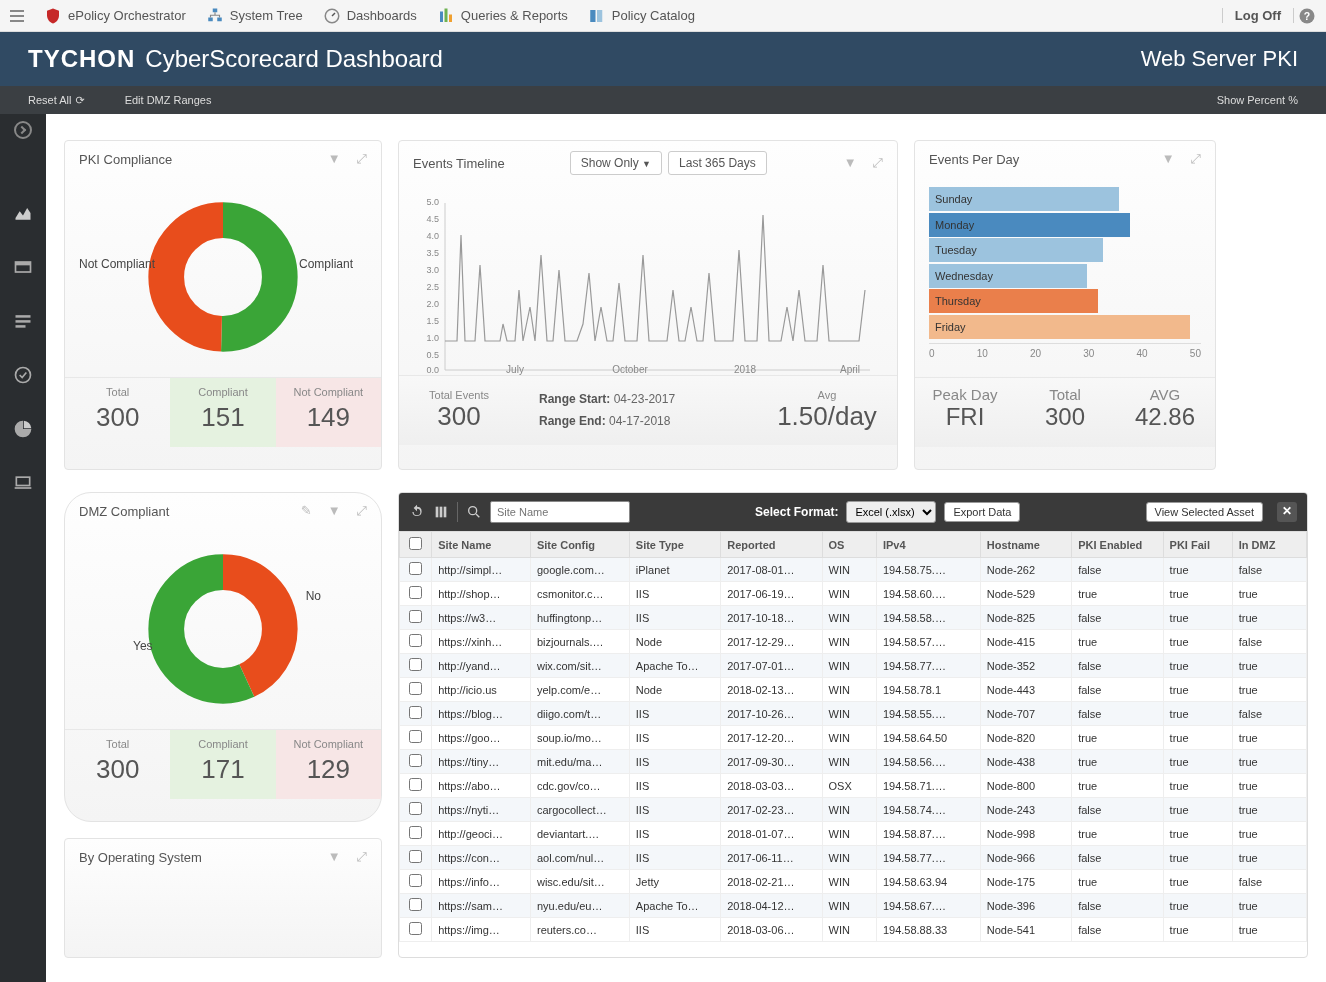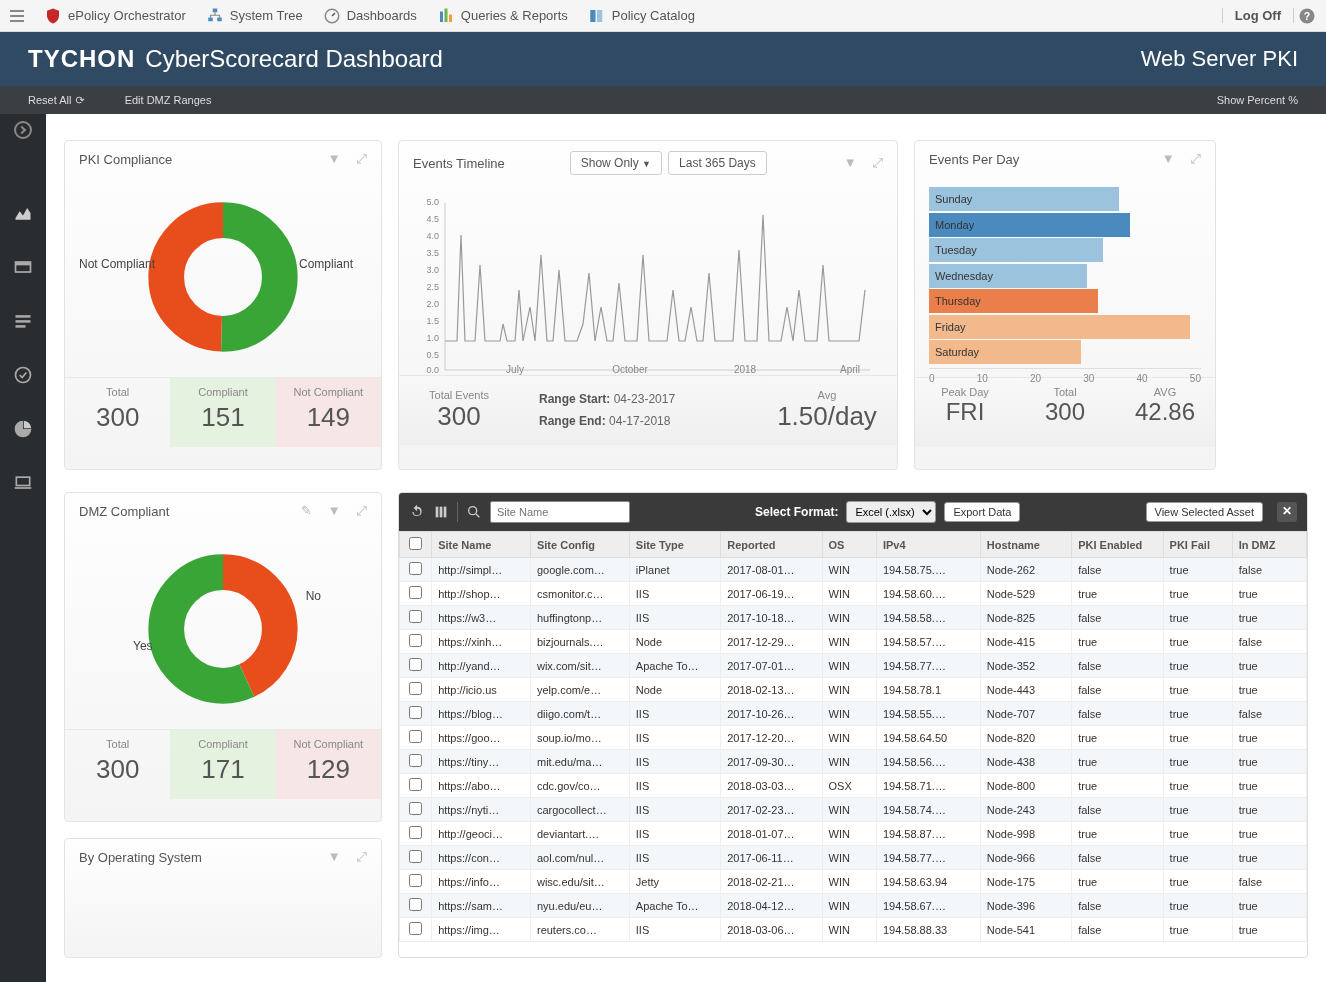--- a/index.html
+++ b/index.html
@@ -64,26 +64,26 @@
 .tl-range { flex:1; font-size:12px; color:#666; line-height:1.8; padding-left:20px; }
 .tl-range b { color:#555; }
 
 .bars-wrap { height:200px; padding:10px 14px 0 14px; position:relative;text-align:right; }
 .bar-row { display:flex; align-items:center; height:24px; margin-bottom:1.5px; }
 .bar { height:100%; display:flex; align-items:center; padding-left:6px; font-size:11px; color:#333; cursor:pointer; }
 .axis { display:flex; justify-content:space-between; font-size:10px; color:#888; padding:4px 0 0 0; border-top:1px solid #ddd; margin-top:4px; }
 
 .ev-strip { display:flex; height:70px; border-top:1px solid #e8e8e8; background:linear-gradient(#f8f8f8,#efefef); }
 .ev-strip .cell { flex:1; text-align:center; padding:8px 0; }
-.ev-strip .lbl { font-size:11px; color:#888; }
+.ev-strip .lbl { font-size:15px; color:#888; }
 .ev-strip .val { font-size:24px; color:#555; font-weight:300; }
 
 .row2 { display:flex; gap:16px; }
 .col-left { width:318px; display:flex; flex-direction:column; gap:16px; }
-.dmz-card { width:318px; height:330px; }
+.dmz-card { width:318px; height:330px;border-radius:27px; }
 .os-card { width:318px; height:120px; overflow:hidden; }
 
 .table-card { flex:1; background:#fff; border-radius:4px; overflow:hidden; border:1px solid #ddd; }
 .table-toolbar { height:38px; background:#3a3a3a; display:flex; align-items:center; padding:0 10px; gap:8px; color:#ddd; font-size:12px; }
 .tb-ico { width:16px; height:16px; cursor:pointer; fill:#ccc; }
 .search-inp { width:140px; height:22px; font-size:11px; padding:0 6px; border:1px solid #888; border-radius:2px; }
 .tb-sep { width:1px; height:20px; background:#666; }
 .fmt-label { margin-left:auto; font-weight:600; color:#fff; }
 .fmt-select { height:22px; font-size:11px; background:#eee; border-radius:3px; border:1px solid #999; padding:0 4px; }
 .tb-btn { background:#fff; border:1px solid #999; border-radius:3px; padding:3px 8px; font-size:11px; cursor:pointer; color:#333; }
@@ -307,23 +307,20 @@
               <div class="bar" style="width: 64%; background: rgb(156, 195, 222);">Tuesday</div>
             </div>
             <div class="bar-row">
               <div class="bar" style="width: 58%; background: rgb(156, 195, 222);">Wednesday</div>
             </div>
             <div class="bar-row">
               <div class="bar" style="width: 62%; background: rgb(234, 127, 75);">Thursday</div>
             </div>
             <div class="bar-row">
               <div class="bar" style="width: 96%; background: rgb(242, 185, 140);">Friday</div>
-            </div>
-            <div class="bar-row">
-              <div class="bar" style="width: 56%; background: rgb(242, 185, 140);">Saturday</div>
             </div>
             <div class="axis" id="bars-axis">
               <span>0</span>
               <span>10</span>
               <span>20</span>
               <span>30</span>
               <span>40</span>
               <span>50</span>
             </div>
         </div>

